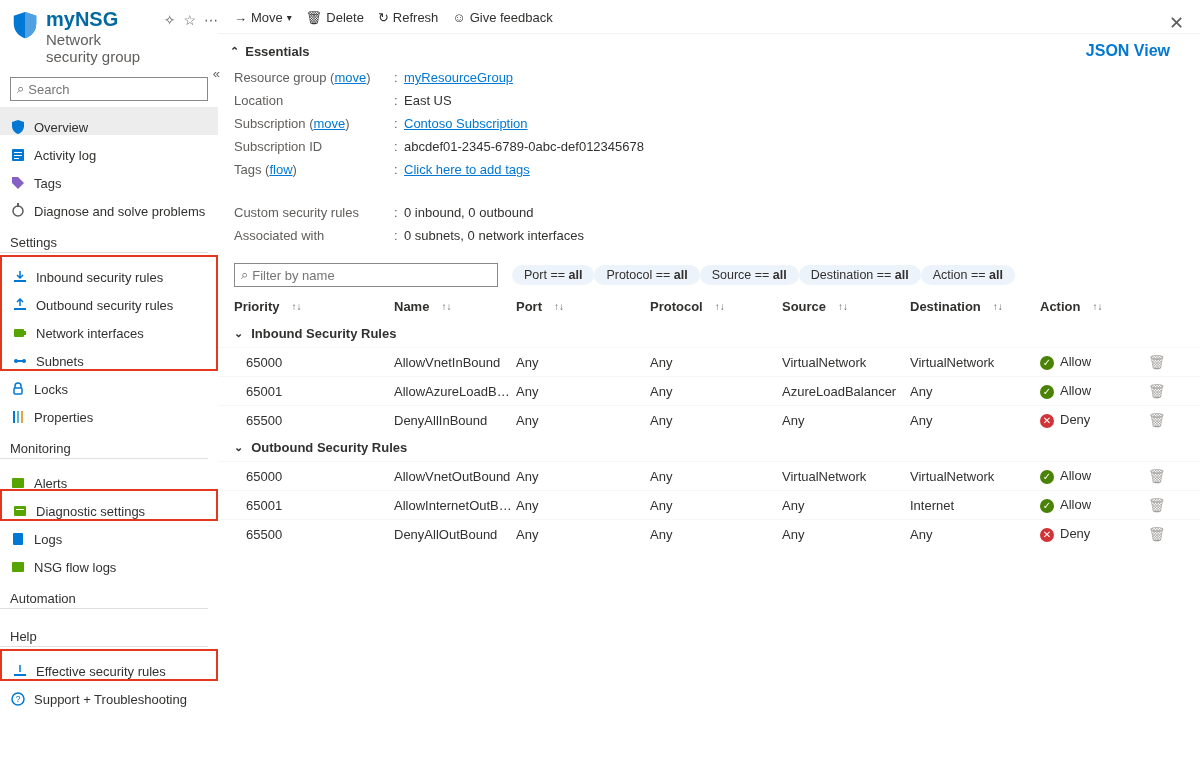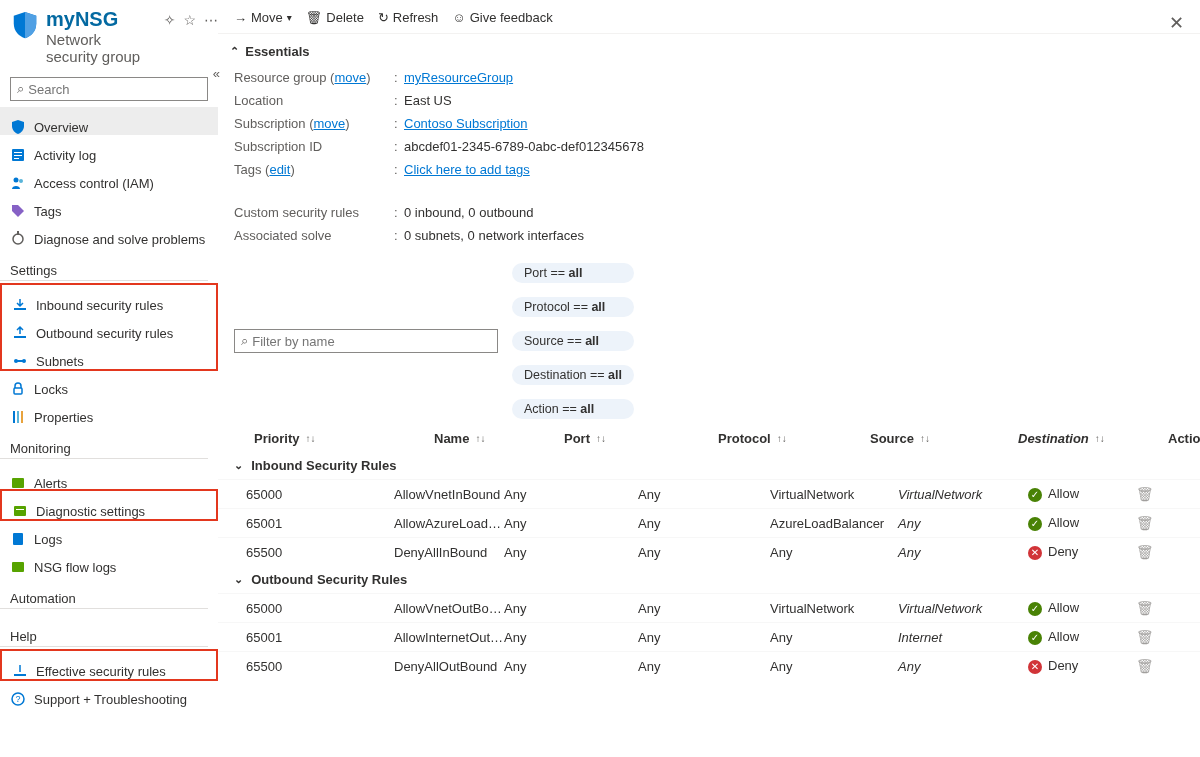--- a/index.html
+++ b/index.html
@@ -32,22 +32,22 @@
 .ess-row { display:flex; padding:4px 0; font-size:13px; color:#605e5c; }
 .ess-label { width:160px; }
 .ess-val { color:#323130; }
 .ess-link { color:#0078d4; text-decoration:underline; cursor:pointer; }
 .filters { display:flex; align-items:center; gap:14px; padding:6px 16px; }
 .filter-input { border:1px solid #8a8886; height:24px; width:264px; display:flex; align-items:center; padding:0 6px; gap:4px; color:#605e5c; }
 .filter-input input{ border:none; outline:none; flex:1; font-size:13px; }
 .pill { background:#edf3fa; border-radius:12px; padding:3px 12px; font-size:12.5px; color:#323130; cursor:pointer; }
 .pill strong{ font-weight:600; }
 .table-head { display:flex; padding:6px 16px; font-weight:600; font-size:13px; }
-.th { display:flex; align-items:center; gap:6px; cursor:pointer;margin-left:20px; }
-.c-pri{ width:160px; } .c-name{ width:110px; } .c-port{ width:134px; } .c-prot{ width:132px; } .c-src{ width:128px; } .c-dst{ width:130px;font-style:italic; } .c-act{ width:108px; } .c-del{width:26px;}
+.th { display:flex; align-items:center; gap:12px; cursor:pointer; }
+.c-pri{ width:160px; } .c-name{ width:122px; } .c-port{ width:134px; } .c-prot{ width:132px; } .c-src{ width:128px; } .c-dst{ width:130px; } .c-act{ width:108px; } .c-del{width:26px;}
 .group-row { display:flex; align-items:center; gap:8px; padding:6px 16px; font-weight:600; font-size:13px; }
 .group-row .chev{ font-size:11px;}
 .data-row { display:flex; padding:6px 16px; font-size:13px; color:#323130; border-top:1px solid #f7f7f7; align-items:center; }
 .act-ic { width:14px; height:14px; border-radius:50%; display:inline-flex; align-items:center; justify-content:center; color:#fff; font-size:10px; margin-right:6px; vertical-align:middle; }
 .act-allow{ background:#498205;} .act-deny{ background:#d13438;}
 .trash { color:#a19f9d; font-size:14px; cursor:pointer; }
 .sort-ic{ color:#605e5c; font-size:10px; }
 svg { display:block; }
 </style>
 </head>
@@ -93,30 +93,20 @@
               <rect x="4" y="5" width="8" height="1" fill="#fff"></rect>
               <rect x="4" y="8" width="8" height="1" fill="#fff"></rect>
               <rect x="4" y="11" width="5" height="1" fill="#fff"></rect>
             </svg>
           </span>
           <span>Activity log</span>
         </div>
         <div class="nav-item">
           <span class="nicon">
             <svg width="16" height="16" viewBox="0 0 16 16">
-              <circle cx="6" cy="5" r="2.5" fill="#0078d4"></circle>
-              <path d="M2 14 C2 10 10 10 10 14 Z" fill="#0078d4"></path>
-              <circle cx="11" cy="6" r="2" fill="#59b4d9"></circle>
-            </svg>
-          </span>
-          <span>Access control (IAM)</span>
-        </div>
-        <div class="nav-item">
-          <span class="nicon">
-            <svg width="16" height="16" viewBox="0 0 16 16">
               <path d="M2 2 H8 L14 8 L8 14 L2 8 Z" fill="#8661c5"></path>
             </svg>
           </span>
           <span>Tags</span>
         </div>
         <div class="nav-item">
           <span class="nicon">
             <svg width="16" height="16" viewBox="0 0 16 16">
               <circle cx="8" cy="8" r="5" fill="none" stroke="#605e5c" stroke-width="1.5"></circle>
               <rect x="7" y="0" width="2" height="4" fill="#605e5c"></rect>
@@ -138,20 +128,29 @@
             <span>Inbound security rules</span>
           </div>
           <div class="nav-item">
             <span class="nicon">
               <svg width="16" height="16" viewBox="0 0 16 16">
                 <rect x="2" y="11" width="12" height="2" fill="#0078d4"></rect>
                 <path d="M8 9 V2 M5 5 L8 2 L11 5" stroke="#0078d4" stroke-width="1.5" fill="none"></path>
               </svg>
             </span>
             <span>Outbound security rules</span>
+          </div>
+          <div class="nav-item">
+            <span class="nicon">
+              <svg width="16" height="16" viewBox="0 0 16 16">
+                <rect x="2" y="4" width="10" height="8" rx="1" fill="#57a300"></rect>
+                <rect x="12" y="6" width="2" height="4" fill="#57a300"></rect>
+              </svg>
+            </span>
+            <span>Network interfaces</span>
           </div>
           <div class="nav-item">
             <span class="nicon">
               <svg width="16" height="16" viewBox="0 0 16 16">
                 <circle cx="4" cy="8" r="2" fill="#0078d4"></circle>
                 <circle cx="12" cy="8" r="2" fill="#0078d4"></circle>
                 <rect x="4" y="7" width="8" height="2" fill="#0078d4"></rect>
               </svg>
             </span>
             <span>Subnets</span>
@@ -283,44 +282,44 @@
             <span class="ess-label">Subscription (<span class="ess-link">move</span>)</span>
             <span style="width:10px">:</span>
             <span class="ess-link">Contoso Subscription</span>
           </div>
           <div class="ess-row">
             <span class="ess-label">Subscription ID</span>
             <span style="width:10px">:</span>
             <span class="ess-val">abcdef01-2345-6789-0abc-def012345678</span>
           </div>
           <div class="ess-row">
-            <span class="ess-label">Tags (<span class="ess-link">edit</span>)</span>
+            <span class="ess-label">Tags (<span class="ess-link">flow</span>)</span>
             <span style="width:10px">:</span>
             <span class="ess-link">Click here to add tags</span>
           </div>
         </div>
       <div class="essentials-col" id="ess-right">
           <div class="ess-row">
             <span class="ess-label">Custom security rules</span>
             <span style="width:10px">:</span>
             <span class="ess-val">0 inbound, 0 outbound</span>
           </div>
           <div class="ess-row">
-            <span class="ess-label">Associated solve</span>
+            <span class="ess-label">Associated with</span>
             <span style="width:10px">:</span>
             <span class="ess-val">0 subnets, 0 network interfaces</span>
           </div>
         </div>
     </div>
     <div class="filters">
       <div class="filter-input">
         <span>⌕</span>
         <input placeholder="Filter by name" style="">
       </div>
-      <div id="pills" style="display:flex; gap:14px;flex-direction:column;">
+      <div id="pills" style="display:flex; ">
           <span class="pill">Port == <strong>all</strong></span>
           <span class="pill">Protocol == <strong>all</strong></span>
           <span class="pill">Source == <strong>all</strong></span>
           <span class="pill">Destination == <strong>all</strong></span>
           <span class="pill">Action == <strong>all</strong></span>
         </div>
     </div>
     <div class="table-head">
       <div class="th c-pri">
           <span>Priority</span>

